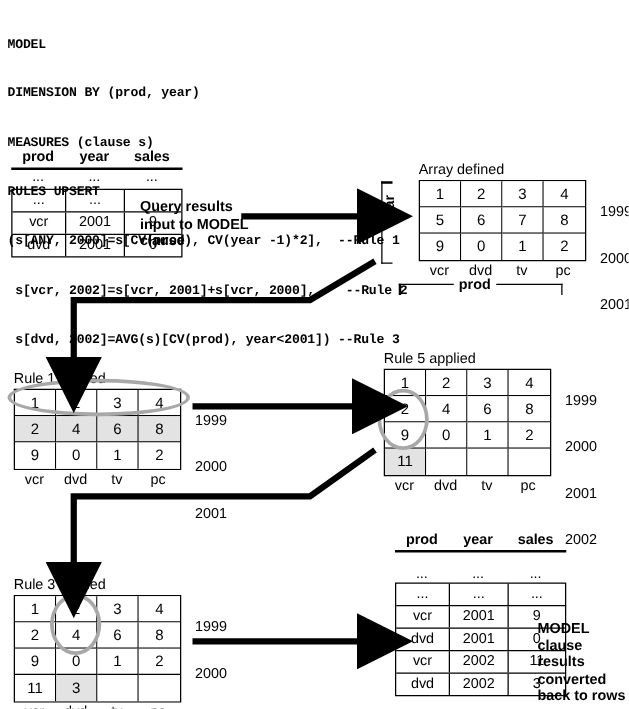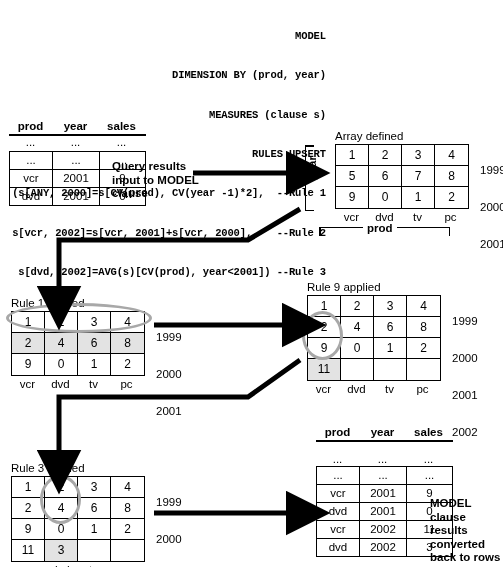--- a/index.html
+++ b/index.html
@@ -24,21 +24,20 @@
   .code-block {
     position: absolute;
     left: 6px;
     top: 4px;
     font-family: "Liberation Mono", "DejaVu Sans Mono", monospace;
     font-size: 10.5px;
     line-height: 13.1px;
     font-weight: bold;
     white-space: pre;
     letter-spacing: -0.15px;
-    text-align: right;
   }
   .code-line { white-space: pre; }
 
   
   .rowtable { position: absolute; }
   .rowtable .hdr {
     display: flex;
     font-size: 11.5px;
     font-weight: bold;
     border-bottom: 2px solid #000;
@@ -328,21 +327,21 @@
     </div>
     <div class="ylabels">
       <div class="ylabel">1999</div>
       <div class="ylabel">2000</div>
       <div class="ylabel">2001</div>
     </div>
   </div>
   <div class="ellipse" style="left:6px; top:303px; width:146px; height:30px;"></div>
 
   <div class="matrix" style="left:307px; top:281px;">
-    <div class="title">Rule 9 applied</div>
+    <div class="title">Rule 5 applied</div>
     <div class="gridbox">
       <div class="mrow">
         <div class="mcell">1</div>
         <div class="mcell">2</div>
         <div class="mcell">3</div>
         <div class="mcell">4</div>
       </div>
       <div class="mrow">
         <div class="mcell">2</div>
         <div class="mcell">4</div>

